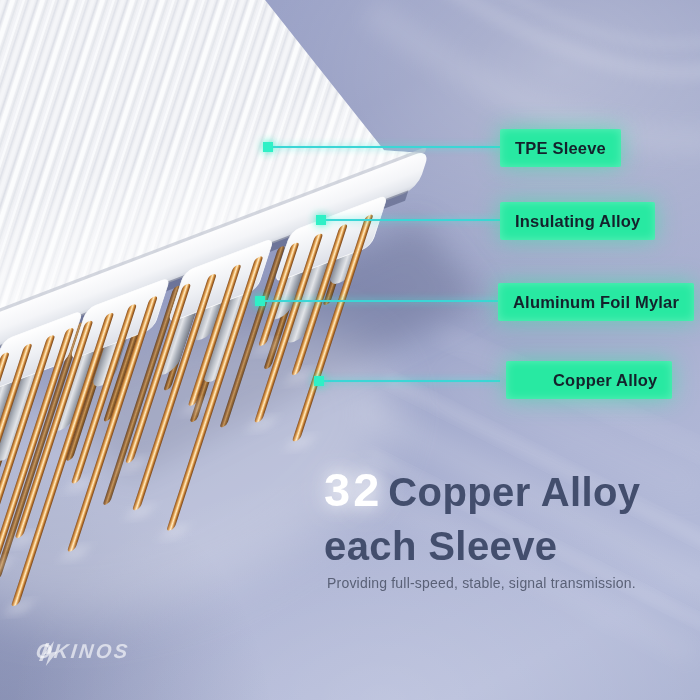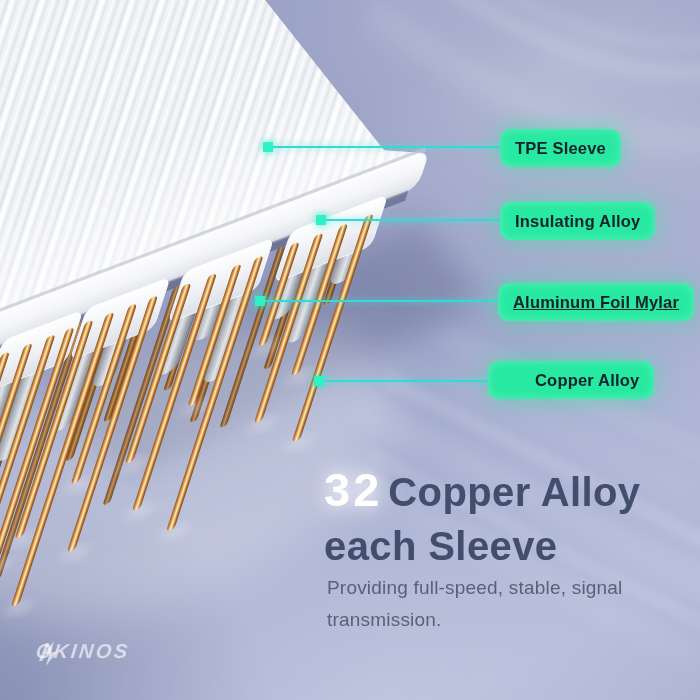--- a/index.html
+++ b/index.html
@@ -12,35 +12,35 @@
       radial-gradient(ellipse 420px 420px at 0% 104%, rgba(55,64,105,0.30), rgba(55,64,105,0) 65%),
       linear-gradient(152deg,#9aa2c8 0%,#8e96be 28%,#9ba3c7 48%,#adb4d4 70%,#b4bbd9 88%,#acb4d3 100%);
   }
   svg{position:absolute;left:0;top:0;}
   
   .c-line{position:absolute;height:2px;background:#3bd6d6;box-shadow:0 0 7px rgba(64,236,220,.85);z-index:6;}
   .c-dot{position:absolute;width:10px;height:10px;background:#2ff0c6;box-shadow:0 0 9px rgba(47,240,198,.95);z-index:6;}
   .c-label{
     position:absolute;height:38px;line-height:38px;padding:0 15px;z-index:6;
     background:#28e9a2;color:#14222c;font-size:16.5px;font-weight:bold;letter-spacing:.2px;
-    border-radius:10px;box-shadow:0 0 22px rgba(40,233,162,.55), inset 0 0 10px rgba(255,255,255,.25);
+    border-radius:2px;box-shadow:0 0 22px rgba(40,233,162,.55), inset 0 0 10px rgba(255,255,255,.25);
     white-space:nowrap;
   }
   
   .headline{
     position:absolute;left:324px;top:459px;width:322px;z-index:5;
     font-size:40px;font-weight:bold;color:#434e6d;line-height:1.3;letter-spacing:.4px;
   }
   .headline .num{
     font-size:47px;color:#ffffff;letter-spacing:3px;margin-right:6px;
     text-shadow:0 0 18px rgba(255,255,255,.95),0 0 36px rgba(255,255,255,.6);
   }
   .subtitle{
     position:absolute;left:327px;top:572px;width:335px;z-index:5;
-    font-size:19px;color:#5a6177;line-height:1.7;letter-spacing:.2px;
+    font-size:14px;color:#5a6177;line-height:1.7;letter-spacing:.2px;
   }
   
   .logo{position:absolute;left:36px;top:640px;display:flex;align-items:center;gap:8px;z-index:5;}
   .logo-text{
     font-size:20px;font-weight:bold;font-style:italic;letter-spacing:2.5px;
     color:rgba(255,255,255,.62);transform:skewX(-6deg);
   }
 </style>
 </head>
 <body>
@@ -214,27 +214,27 @@
 
   <div>
     <div class="c-line" style="left:321px;top:219px;width:179px;"></div>
     <div class="c-dot" style="left:316px;top:215px;"></div>
     <div class="c-label" style="left:500px;top:202px;">Insulating Alloy</div>
   </div>
 
   <div>
     <div class="c-line" style="left:260px;top:300px;width:240px;"></div>
     <div class="c-dot" style="left:255px;top:296px;"></div>
-    <div class="c-label" style="left:498px;top:283px;text-decoration:underline;">Aluminum Foil Mylar</div>
+    <div class="c-label" style="left:498px;top:283px;">Aluminum Foil Mylar</div>
   </div>
 
   <div>
     <div class="c-line" style="left:319px;top:380px;width:181px;"></div>
     <div class="c-dot" style="left:314px;top:376px;"></div>
-    <div class="c-label" style="left:488px;top:361px;padding-left:47px;">Copper Alloy</div>
+    <div class="c-label" style="left:506px;top:361px;padding-left:47px;">Copper Alloy</div>
   </div>
 
   <div class="headline">
     <span class="num">32</span><span>Copper Alloy each Sleeve</span>
   </div>
 
   <div class="subtitle">Providing full-speed, stable, signal transmission.</div>
 
   <div class="logo">
     <svg width="26" height="27" viewBox="0 0 26 27">

